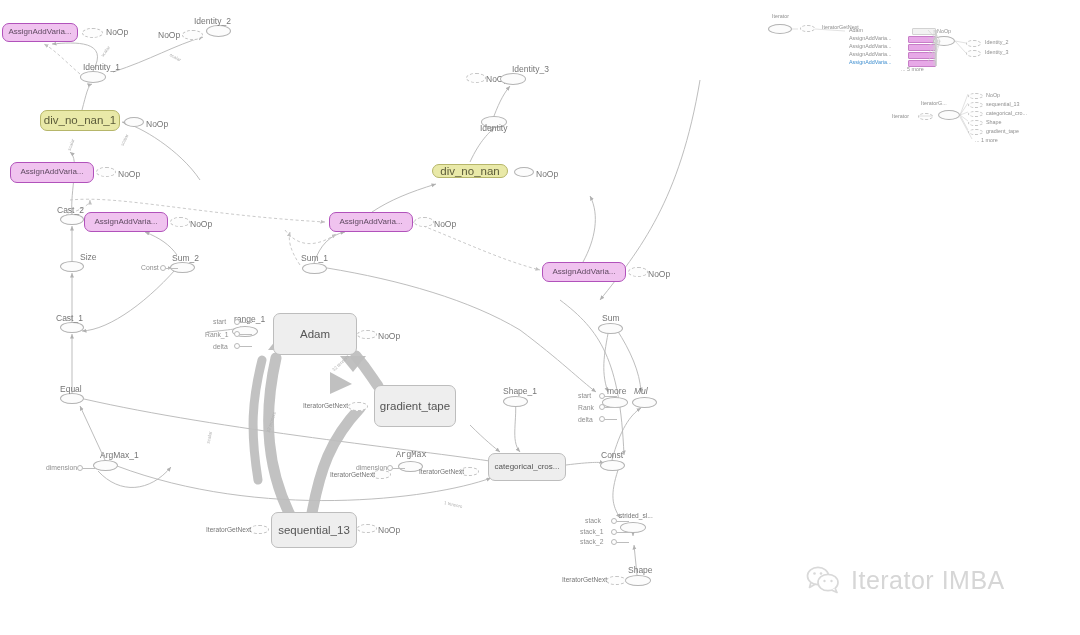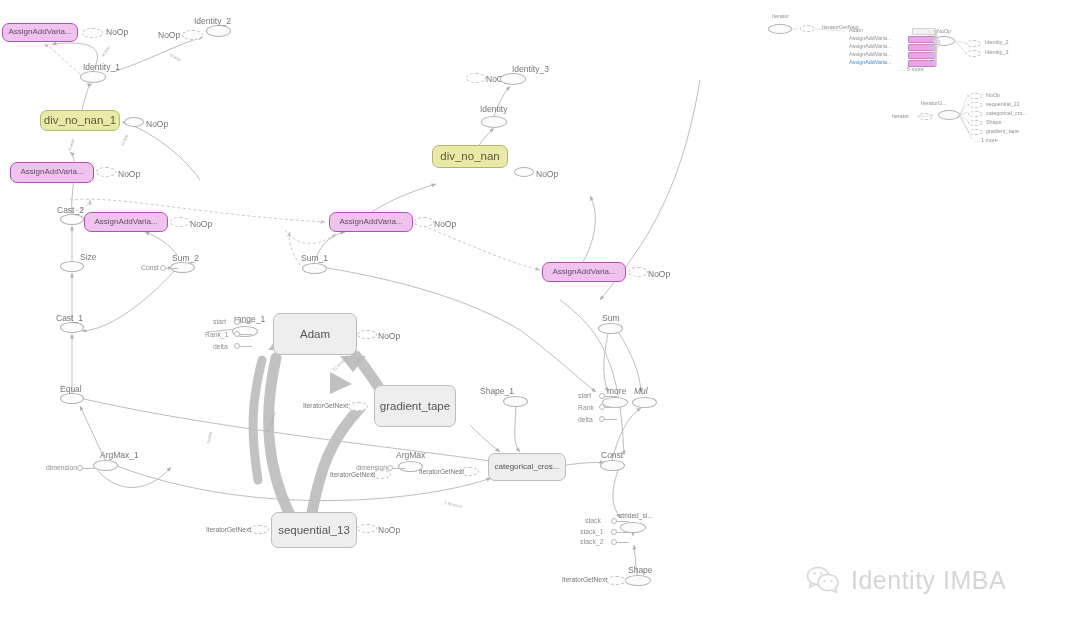--- a/index.html
+++ b/index.html
@@ -163,39 +163,39 @@
       <div class="lbl lbl-node" style="left: 301px; top: 253px;">Sum_1</div>
       <div class="node ell-dash" style="left: 414px; top: 217px; width: 20px; height: 10px;"></div>
       <div class="lbl lbl-node" style="left: 434px; top: 219px;">NoOp</div>
       <div class="node ell" style="left: 514px; top: 167px; width: 20px; height: 10px;"></div>
       <div class="lbl lbl-node" style="left: 536px; top: 169px;">NoOp</div>
       <div class="node ell-dash" style="left: 466px; top: 73px; width: 20px; height: 10px;"></div>
       <div class="lbl lbl-node" style="left: 486px; top: 74px;">NoOp</div>
       <div class="node ell" style="left: 500px; top: 73px; width: 26px; height: 12px;"></div>
       <div class="lbl lbl-node" style="left: 512px; top: 64px;">Identity_3</div>
       <div class="node ell" style="left: 481px; top: 116px; width: 26px; height: 12px;"></div>
-      <div class="lbl lbl-node" style="left: 480px; top: 104px;">Identity</div>
+      <div class="lbl lbl-node" style="left: 480px; top: 123px;">Identity</div>
       <div class="node ell-dash" style="left: 628px; top: 267px; width: 20px; height: 10px;"></div>
       <div class="lbl lbl-node" style="left: 648px; top: 269px;">NoOp</div>
       <div class="node ell" style="left: 598px; top: 323px; width: 25px; height: 11px;"></div>
       <div class="lbl lbl-node" style="left: 602px; top: 313px;">Sum</div>
       <div class="node ell" style="left: 602px; top: 397px; width: 26px; height: 11px;"></div>
       <div class="lbl lbl-node" style="left: 607px; top: 386px;">more</div>
       <div class="node ell" style="left: 632px; top: 397px; width: 25px; height: 11px;"></div>
       <div class="lbl lbl-node" style="left: 634px; top: 386px; font-style: italic;">Mul</div>
       <div class="node ell" style="left: 600px; top: 460px; width: 25px; height: 11px;"></div>
       <div class="lbl lbl-node" style="left: 601px; top: 450px;">Const</div>
       <div class="node ell" style="left: 503px; top: 396px; width: 25px; height: 11px;"></div>
-      <div class="lbl lbl-node" style="left: 480px; top: 386px;">Shape_1</div>
+      <div class="lbl lbl-node" style="left: 503px; top: 386px;">Shape_1</div>
       <div class="node ell" style="left: 620px; top: 522px; width: 26px; height: 11px;"></div>
       <div class="lbl lbl-node" style="left: 619px; top: 512px; font-size: 6.6px;">strided_sl...</div>
       <div class="node ell" style="left: 625px; top: 575px; width: 26px; height: 11px;"></div>
       <div class="lbl lbl-node" style="left: 628px; top: 565px;">Shape</div>
       <div class="node ell" style="left: 398px; top: 461px; width: 25px; height: 11px;"></div>
-      <div class="lbl lbl-node" style="left: 396px; top: 450px;">ArgMax</div>
+      <div class="lbl lbl-node" style="left: 396px; top: 450px; font-family: Liberation Mono, monospace;">ArgMax</div>
       <div class="node ell-dash" style="left: 348px; top: 402px; width: 20px; height: 9px;"></div>
       <div class="lbl lbl-node" style="left: 303px; top: 402px; font-size: 6.6px;">IteratorGetNext</div>
       <div class="node ell-dash" style="left: 371px; top: 470px; width: 20px; height: 9px;"></div>
       <div class="lbl lbl-node" style="left: 330px; top: 471px; font-size: 6.6px;">IteratorGetNext</div>
       <div class="node ell-dash" style="left: 459px; top: 467px; width: 20px; height: 9px;"></div>
       <div class="lbl lbl-node" style="left: 419px; top: 468px; font-size: 6.6px;">IteratorGetNext</div>
       <div class="node ell-dash" style="left: 249px; top: 525px; width: 20px; height: 9px;"></div>
       <div class="lbl lbl-node" style="left: 206px; top: 526px; font-size: 6.6px;">IteratorGetNext</div>
       <div class="node ell-dash" style="left: 606px; top: 576px; width: 20px; height: 9px;"></div>
       <div class="lbl lbl-node" style="left: 562px; top: 576px; font-size: 6.6px;">IteratorGetNext</div>
@@ -240,21 +240,21 @@
       <div style="position: absolute; left: 617px; top: 531.5px; width: 12px; height: 1px; background: rgb(189, 189, 189);"></div>
       <div class="node ell-small" style="left: 611px; top: 539px; width: 6px; height: 6px;"></div>
       <div class="lbl lbl-port" style="left: 580px; top: 538px;">stack_2</div>
       <div style="position: absolute; left: 617px; top: 541.5px; width: 12px; height: 1px; background: rgb(189, 189, 189);"></div>
     </div>
   <div id="box-layer">
       <div class="node boxnode box-pink" style="left: 2px; top: 23px; width: 76px; height: 19px; font-size: 8px;">AssignAddVaria...</div>
       <div class="node boxnode box-yellow" style="left: 40px; top: 110px; width: 80px; height: 21px; font-size: 11.5px;">div_no_nan_1</div>
       <div class="node boxnode box-pink" style="left: 10px; top: 162px; width: 84px; height: 21px; font-size: 8px;">AssignAddVaria...</div>
       <div class="node boxnode box-pink" style="left: 84px; top: 212px; width: 84px; height: 20px; font-size: 8px;">AssignAddVaria...</div>
-      <div class="node boxnode box-yellow" style="left: 432px; top: 145px; width: 76px; height: 23px; font-size: 11.5px;">div_no_nan</div>
+      <div class="node boxnode box-yellow" style="left: 432px; top: 164px; width: 76px; height: 14px; font-size: 11.5px;">div_no_nan</div>
       <div class="node boxnode box-pink" style="left: 329px; top: 212px; width: 84px; height: 20px; font-size: 8px;">AssignAddVaria...</div>
       <div class="node boxnode box-pink" style="left: 542px; top: 262px; width: 84px; height: 20px; font-size: 8px;">AssignAddVaria...</div>
       <div class="node boxnode box-grey" style="left: 273px; top: 313px; width: 84px; height: 42px; font-size: 11.5px;">Adam</div>
       <div class="node boxnode box-grey" style="left: 374px; top: 385px; width: 82px; height: 42px; font-size: 11.5px;">gradient_tape</div>
       <div class="node boxnode box-grey" style="left: 271px; top: 512px; width: 86px; height: 36px; font-size: 11.5px;">sequential_13</div>
       <div class="node boxnode box-grey" style="left: 488px; top: 453px; width: 78px; height: 28px; font-size: 8px;">categorical_cros...</div>
     </div>
   <div id="minimap-layer">
       <div class="lbl lbl-mini" style="left: 772px; top: 13px;">Iterator</div>
       <div class="node ell" style="left: 768px; top: 24px; width: 24px; height: 10px;"></div>
@@ -301,16 +301,16 @@
     <svg width="36" height="30" viewBox="0 0 36 30">
       <ellipse cx="12" cy="11" rx="10.5" ry="8.6" fill="none" stroke="#d9d9d9" stroke-width="1.7"></ellipse>
       <path d="M5,17 L3.5,22.5 L9.5,19" fill="none" stroke="#d9d9d9" stroke-width="1.7" stroke-linejoin="round"></path>
       <circle cx="8.5" cy="8.5" r="1.3" fill="#d9d9d9"></circle>
       <circle cx="15" cy="8.5" r="1.3" fill="#d9d9d9"></circle>
       <ellipse cx="22" cy="17.5" rx="10" ry="8.2" fill="#ffffff" stroke="#d9d9d9" stroke-width="1.7"></ellipse>
       <path d="M29,23 L31,27.5 L25.5,25" fill="#ffffff" stroke="#d9d9d9" stroke-width="1.7" stroke-linejoin="round"></path>
       <circle cx="18.5" cy="16" r="1.2" fill="#d9d9d9"></circle>
       <circle cx="25.5" cy="16" r="1.2" fill="#d9d9d9"></circle>
     </svg>
-    <span id="wm-text">Identity IMBA</span>
+    <span id="wm-text">Iterator IMBA</span>
   </div>
 
 </div>
 
 </body></html>

